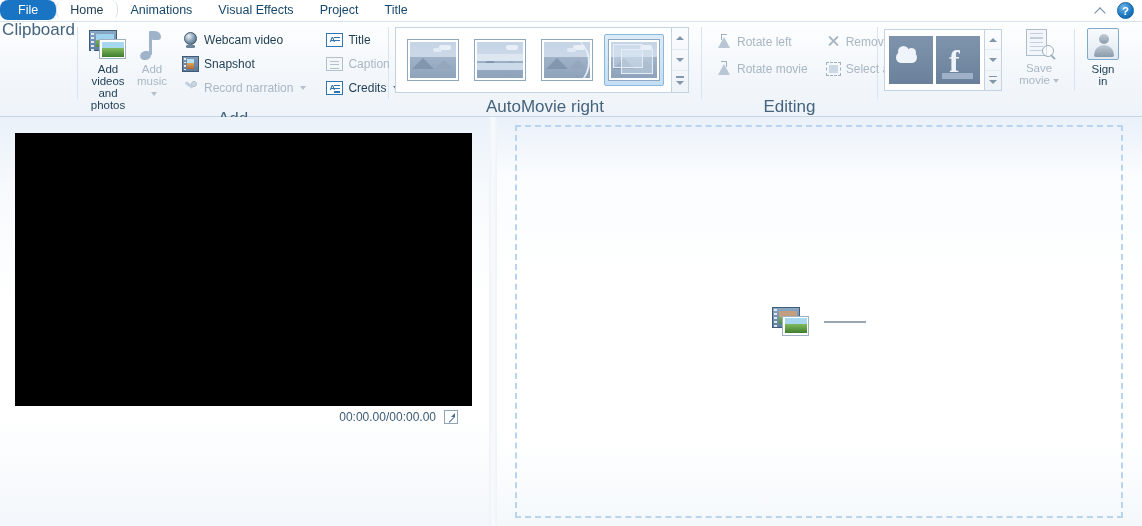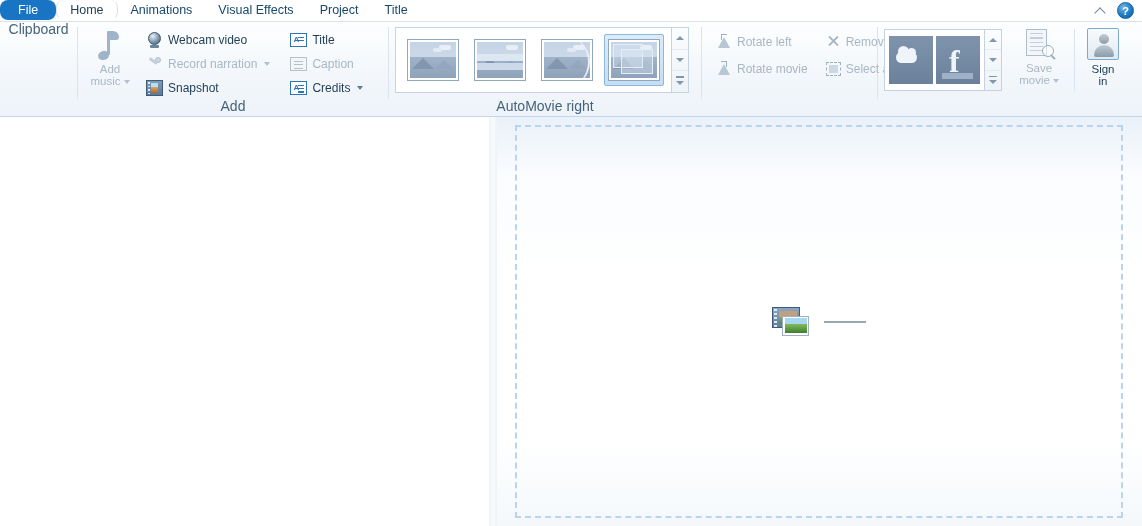--- a/index.html
+++ b/index.html
@@ -46,21 +46,21 @@
   
   .ribbon {
     position: absolute; top: 22px; left: 0; width: 1142px; height: 95px;
     background: linear-gradient(to bottom, #fdfefe 0%, #f3f7fb 55%, #eef3f9 100%);
     border-bottom: 1px solid #c6d6e5;
     display: flex; align-items: stretch;
   }
   .rgroup { position: relative; display: flex; flex-direction: column; height: 95px; }
   .rgroup .body { flex: 1; display: flex; align-items: flex-start; padding-top: 5px; }
   .rgroup .gtitle {
-    height: 18px; line-height: 15px; text-align: center; font-size: 14px;
+    height: 18px; line-height: 15px; text-align: center; font-size: 17px;
     color: #45637c; width: 100%;
   }
   .gsep { width: 1px; background: #dae4ee; margin: 5px 0 20px 0; align-self: stretch; height: 72px; }
 
   
   .bigbtn {
     display: flex; flex-direction: column; align-items: center; justify-content: flex-start;
     padding: 3px 5px 0 5px; cursor: pointer; width: 60px;
   }
   .bigbtn .lbl { font-size: 11.5px; text-align: center; line-height: 12px; margin-top: 3px; color: #1e3d52; }
@@ -297,58 +297,77 @@
 
   <div class="ribbon">
 
     <div class="rgroup" style="width:77px">
       <div class="gtitle">Clipboard</div>
     </div>
     <div class="gsep"></div>
 
     <div class="rgroup" style="width:310px">
       <div class="body" style="padding-left:6px">
+        <div class="bigbtn" style="width:70px">
+          <div class="icon-addvp">
+            <div class="film">
+              <div class="sp" style="top:1.5px"></div>
+                <div class="sp" style="top:5.5px"></div>
+              <div class="sp" style="top:9.5px"></div>
+                <div class="sp" style="top:13.5px"></div>
+              <div class="sp" style="top:17.5px"></div>
+              <div class="pic"></div>
+            </div>
+            <div class="photo">
+                <i></i>
+              </div>
+          </div>
+          <div class="lbl">
+            <span>Add videos</span><br>
+            <span>and photos</span>
+          </div>
+        </div>
 
         <div class="bigbtn dis" style="width:52px">
           <div class="icon-note">
             <div class="stem"></div>
               <div class="flag"></div>
               <div class="head"></div>
           </div>
           <div class="lbl">
             <span>Add</span><br>
             <span>music</span><span class="dd-arrow dis" style="display:inline-block;vertical-align:middle;margin-left:3px"></span>
           </div>
         </div>
 
         <div style="display:flex;flex-direction:column;gap:3px;margin-left:6px;padding-top:2px">
           <div class="smallbtn">
             <div class="icon-webcam">
                 <div class="lens"></div>
                 <div class="stand"></div>
               </div>
             <span class="lbl">Webcam video</span>
-          </div>
-          <div class="smallbtn dis">
-            <div class="icon-mic">
-                <div class="cap"></div>
-                <div class="body2"></div>
-              </div>
-            <span class="lbl">Record narration</span>
-            <span class="dd-arrow dis"></span>
           </div>
           <div class="smallbtn">
             <div class="icon-snapshot">
               <div class="sp" style="top:1.5px"></div>
                 <div class="sp" style="top:5px"></div>
               <div class="sp" style="top:8.5px"></div>
                 <div class="sp" style="top:12px"></div>
               <div class="pic"></div>
             </div>
             <span class="lbl">Snapshot</span>
+          </div>
+          <div class="smallbtn dis">
+            <div class="icon-mic">
+                <div class="cap"></div>
+                <div class="body2"></div>
+              </div>
+            <span class="lbl">Record narration</span>
+            <span class="dd-arrow dis"></span>
           </div>
         </div>
 
         <div style="display:flex;flex-direction:column;gap:3px;margin-left:12px;padding-top:2px">
           <div class="smallbtn">
             <div class="icon-title">
                 <div class="a">A</div>
                 <div class="bars">
                   <i></i>
                   <i></i>
@@ -466,20 +485,21 @@
             <span class="lbl">Remove</span>
           </div>
           <div class="smallbtn dis">
             <div class="icon-selectall">
                 <i></i>
               </div>
             <span class="lbl">Select all</span>
           </div>
         </div>
       </div>
+      <div class="gtitle">Editing</div>
     </div>
     <div class="gsep"></div>
 
     <div class="rgroup" style="width:262px">
       <div class="body" style="padding-top:3px">
         <div class="share-gal">
           <div class="share-items">
             <div class="share-tile">
               <div class="cloud-ic"></div>
             </div>
@@ -531,20 +551,29 @@
             <span>in</span>
           </div>
         </div>
       </div>
     </div>
 
   </div>
 
   <div class="main">
 
+    <div class="preview-pane">
+      <div class="video-black"></div>
+
+      <div class="timecode-row">
+        <span class="timecode">00:00.00/00:00.00</span>
+        <div class="fullscreen-btn"></div>
+      </div>
+
+    </div>
 
     <div class="splitter"></div>
 
     <div class="storyboard">
       <div class="dropzone">
         <div class="dz-inner">
           <div class="dz-icon">
             <div class="film">
               <div class="sp" style="top:1.5px"></div>
                 <div class="sp" style="top:5.5px"></div>

